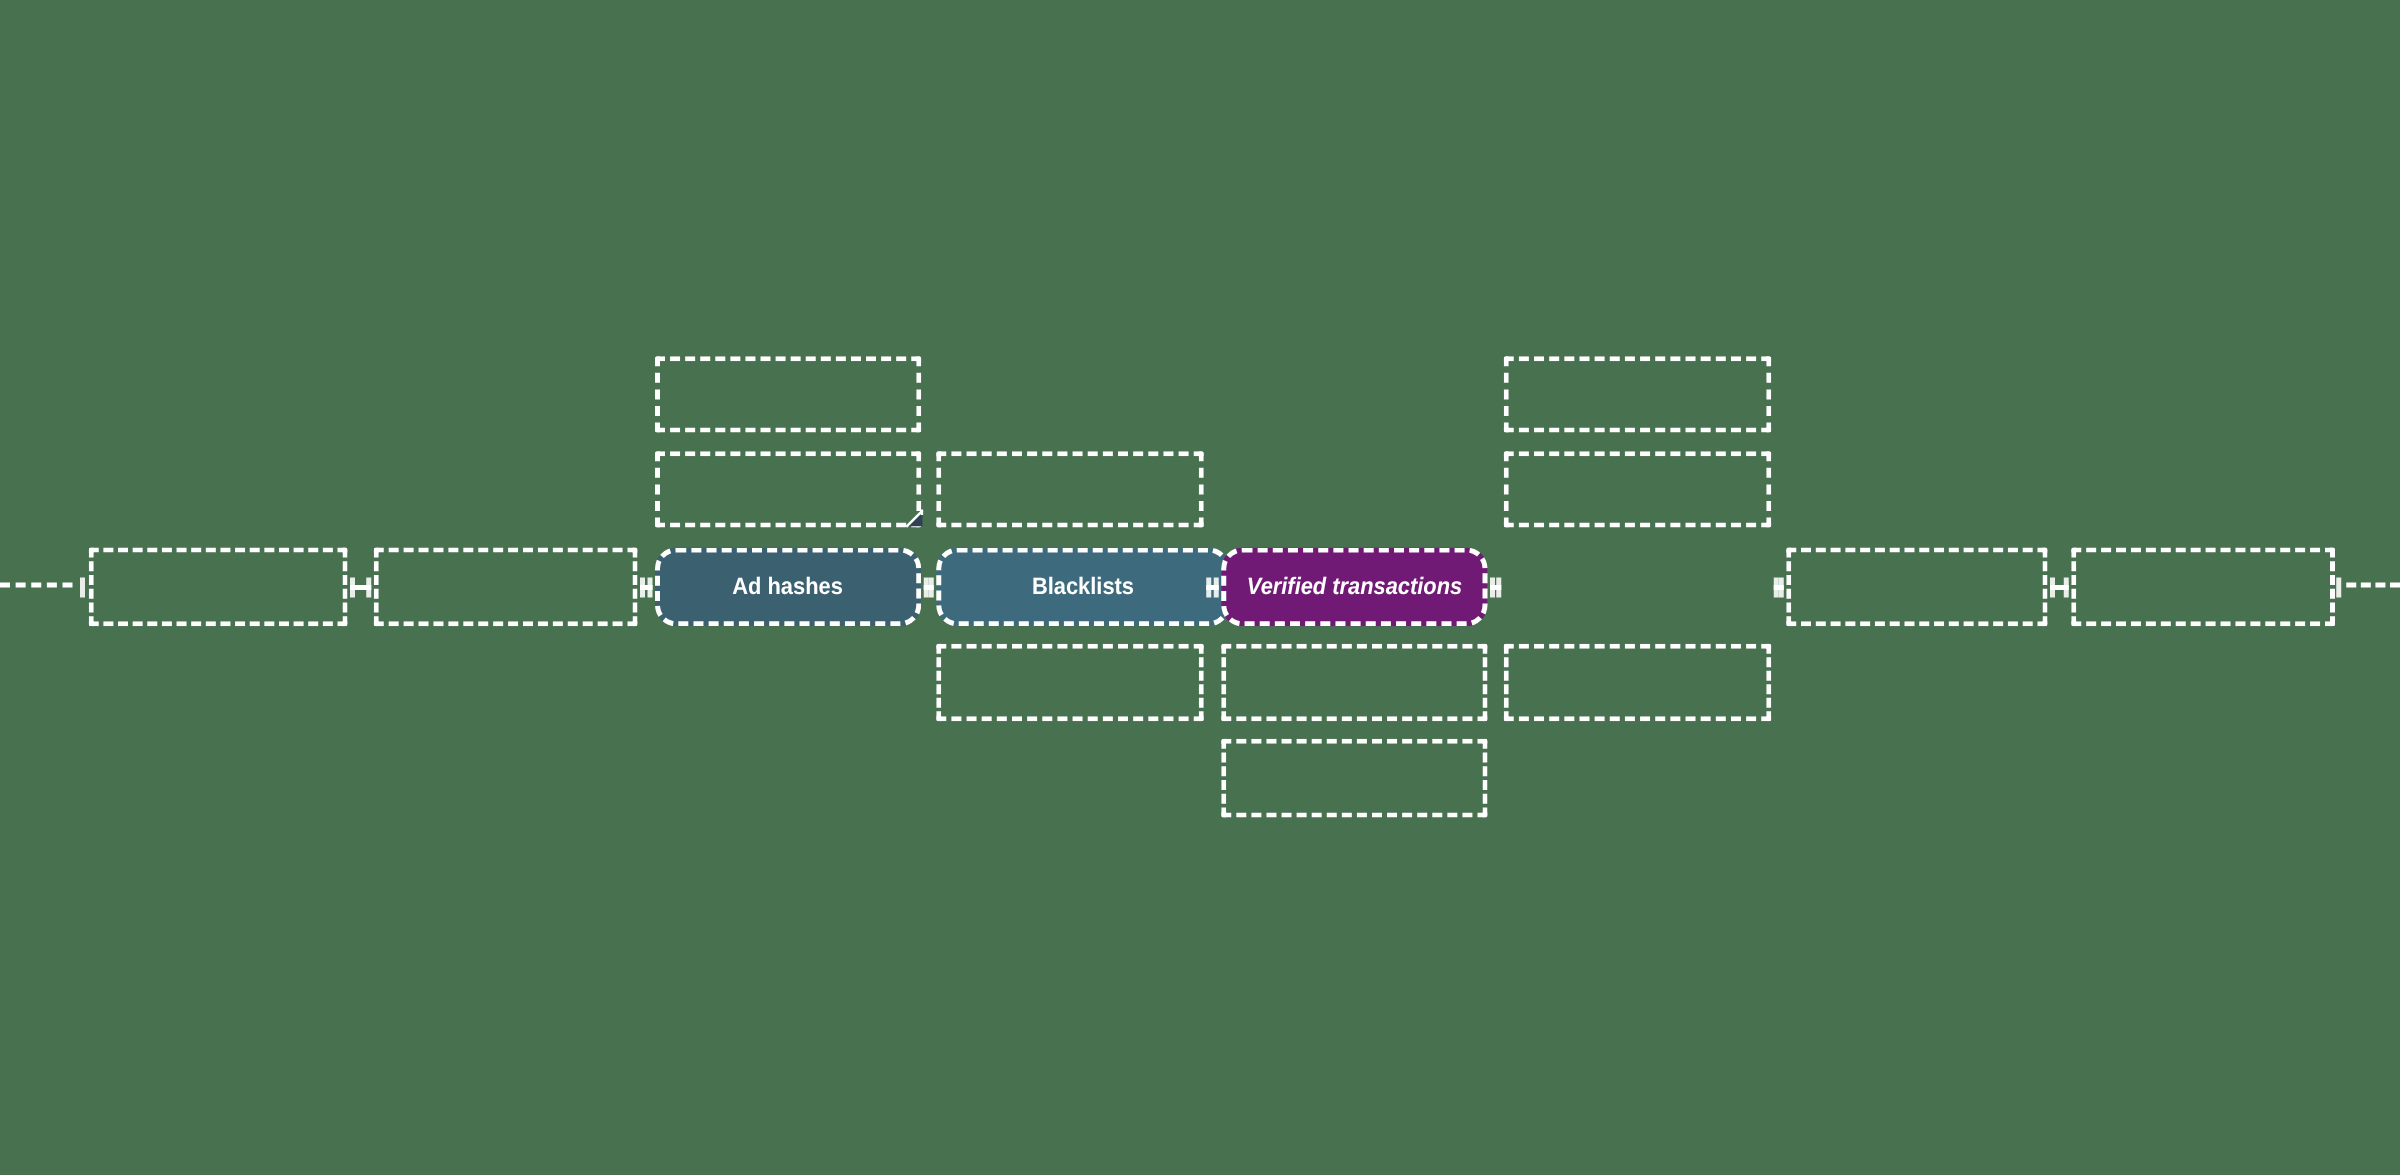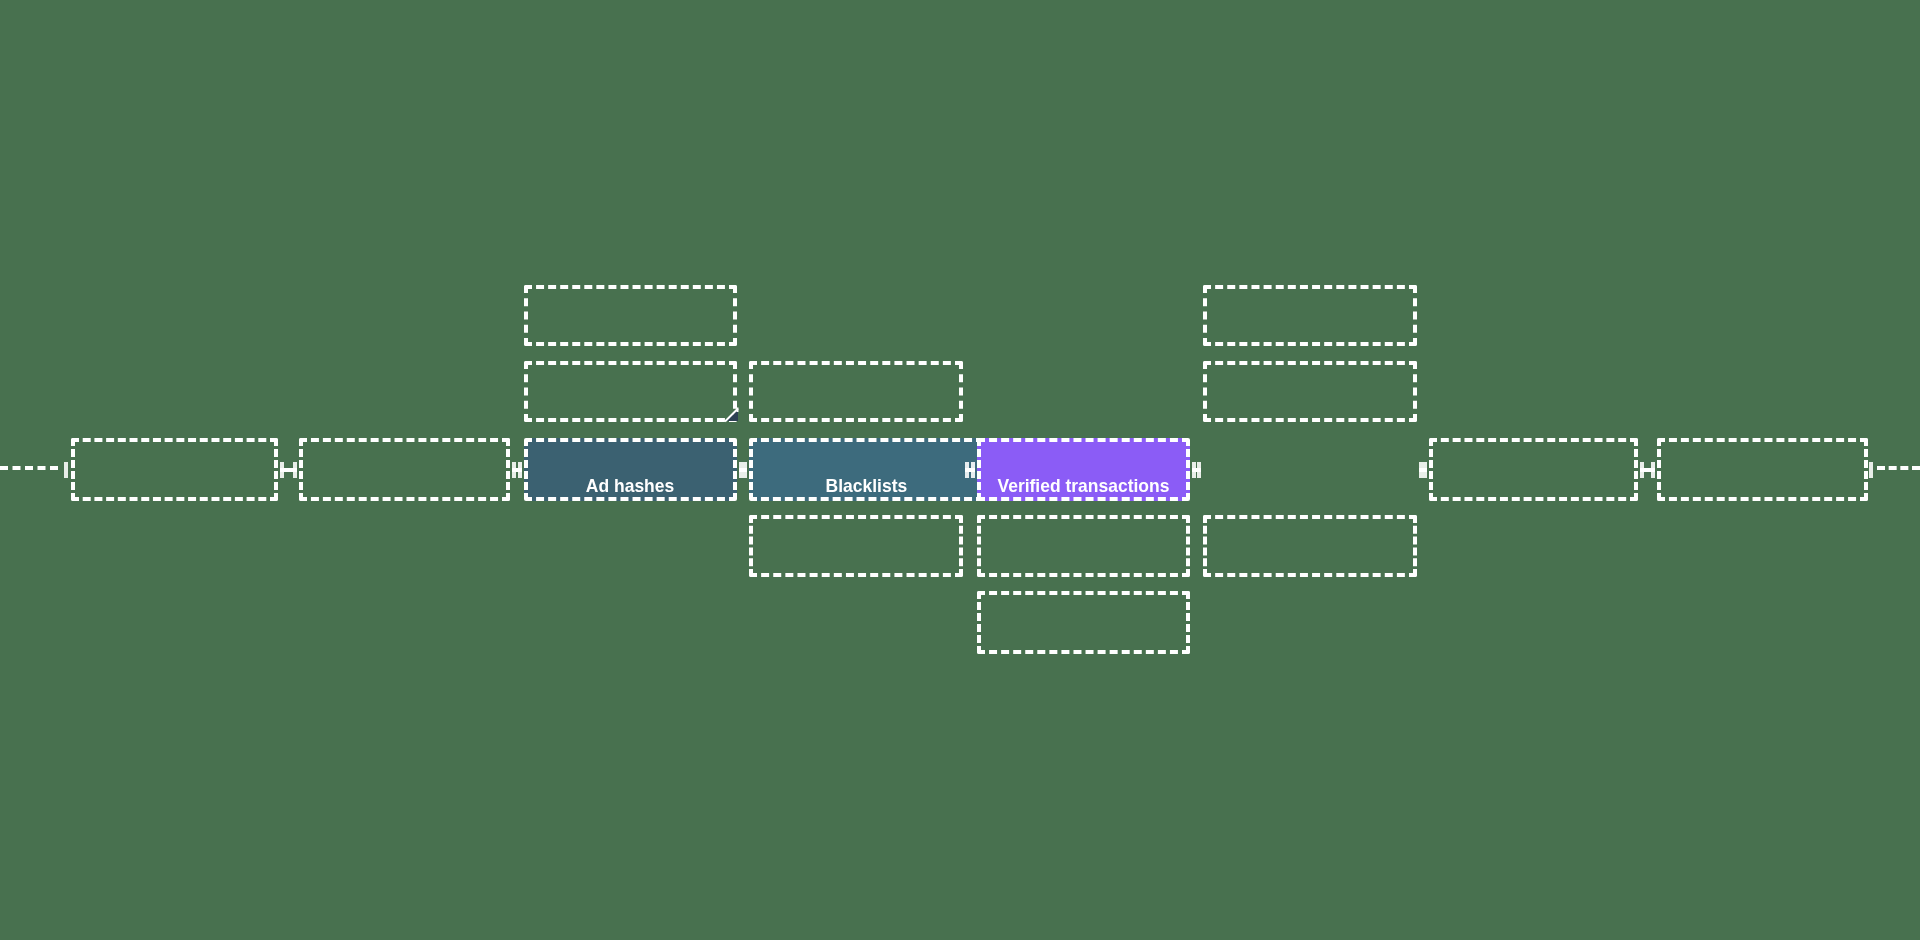--- a/index.html
+++ b/index.html
@@ -14,22 +14,23 @@
     overflow: hidden;
   }
   .node {
     position: absolute;
     box-sizing: border-box;
     border: 4px dashed #ffffff;
     border-radius: 2px;
   }
   .node.solid {
     display: flex;
-    align-items: flex-end;
+    align-items: center;
     justify-content: center;
+    border-radius: 17px;
   }
   .node-label {
     color: #ffffff;
     font-weight: bold;
     font-size: 19px;
     letter-spacing: 0px;
     white-space: nowrap;
     transform: scaleX(0.92);
     transform-origin: center;
   }
@@ -98,21 +99,21 @@
   <div class="node solid" style="left: 749px; top: 438px; width: 235px; height: 63px; background-color: rgb(61, 107, 125);">
     <span class="node-label">Blacklists</span>
   </div>
 
   <div class="connector" style="left:965px; top:470px; width:10px;">
     <div class="bar"></div>
     <div class="tick" style="left:0;"></div>
     <div class="tick" style="right:0;"></div>
   </div>
 
-  <div class="node solid" style="left: 977px; top: 438px; width: 213px; height: 63px; background-color: #8b5cf6;">
+  <div class="node solid" style="left: 977px; top: 438px; width: 213px; height: 63px; background-color: #701a75; font-style: italic;">
     <span class="node-label">Verified transactions</span>
   </div>
 
   <div class="connector" style="left:1192px; top:470px; width:9px;">
     <div class="bar"></div>
     <div class="tick" style="left:0;"></div>
     <div class="tick" style="right:0;"></div>
   </div>
 
 

